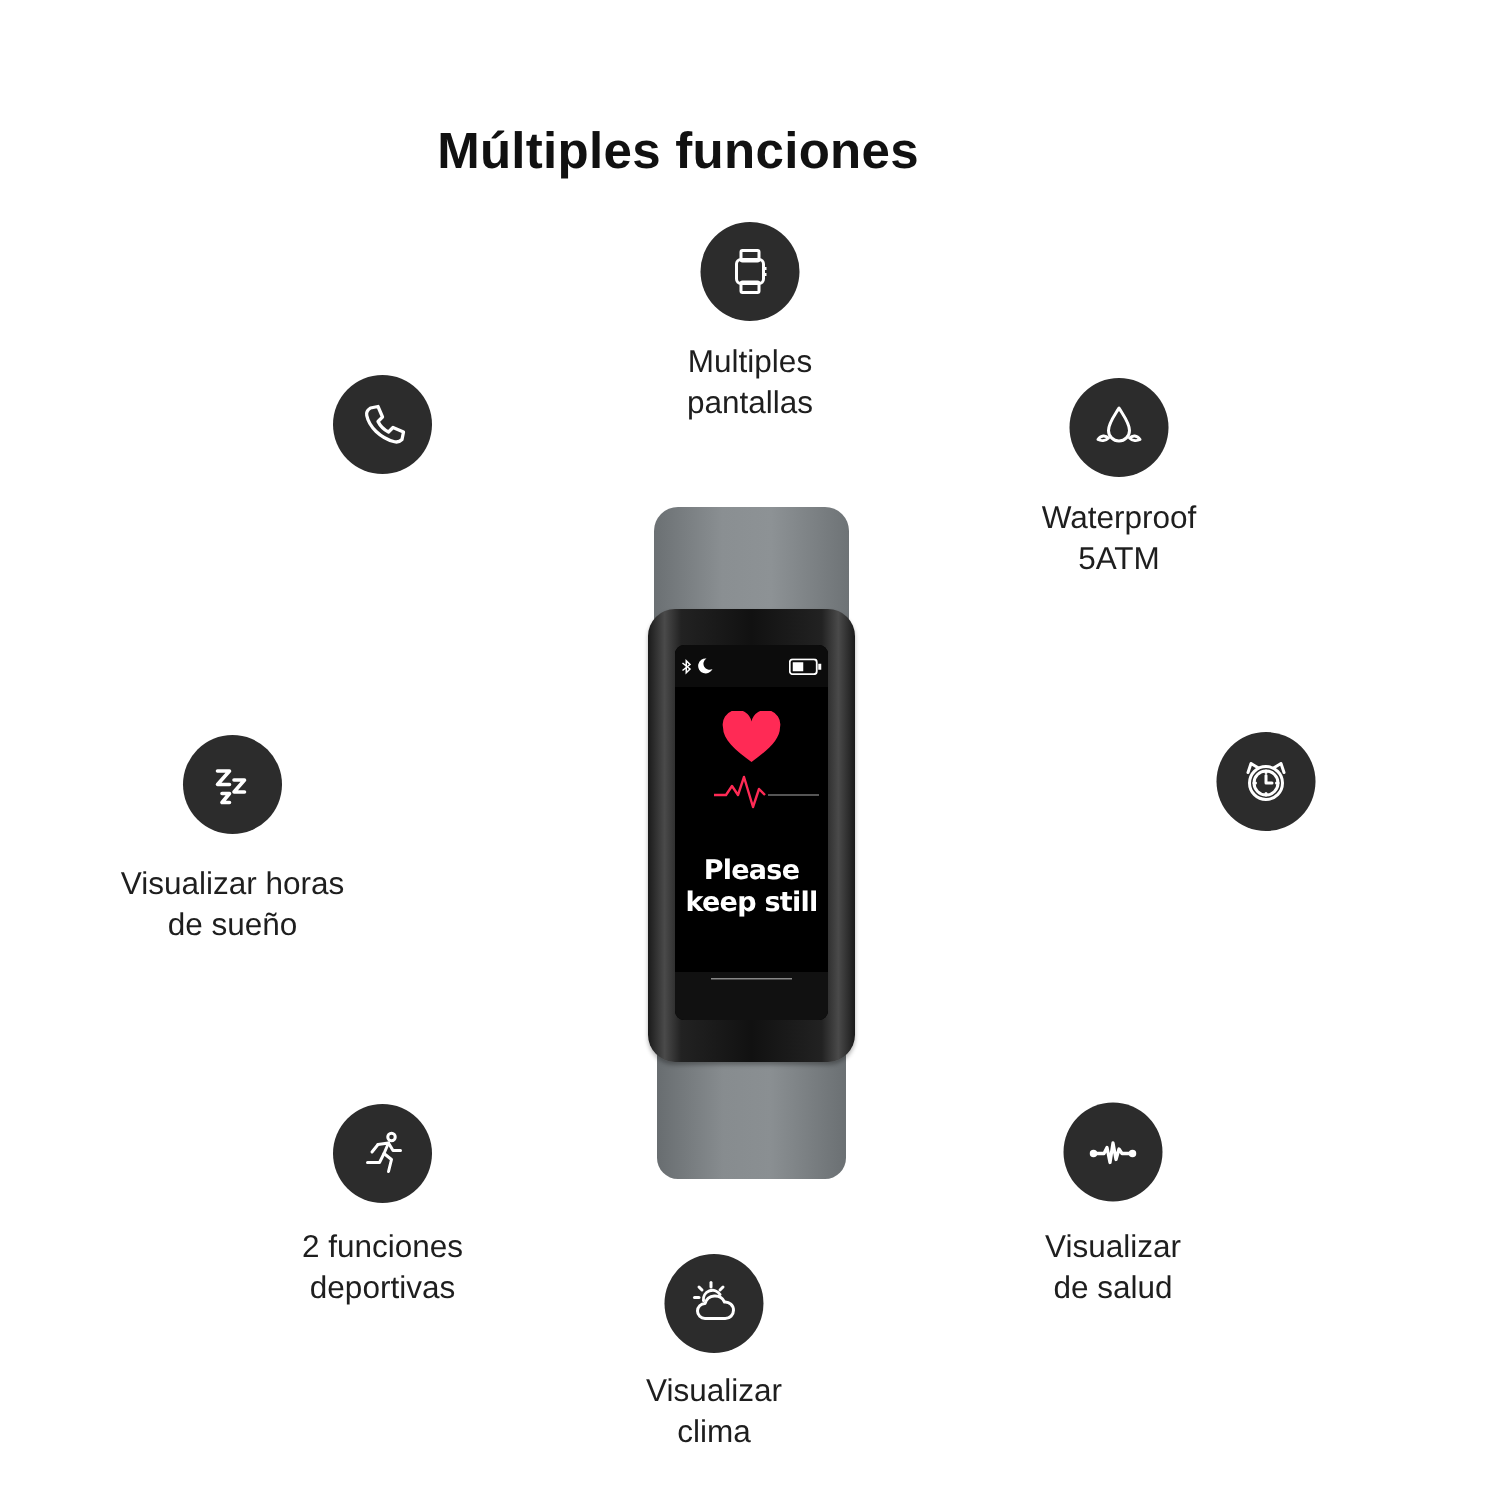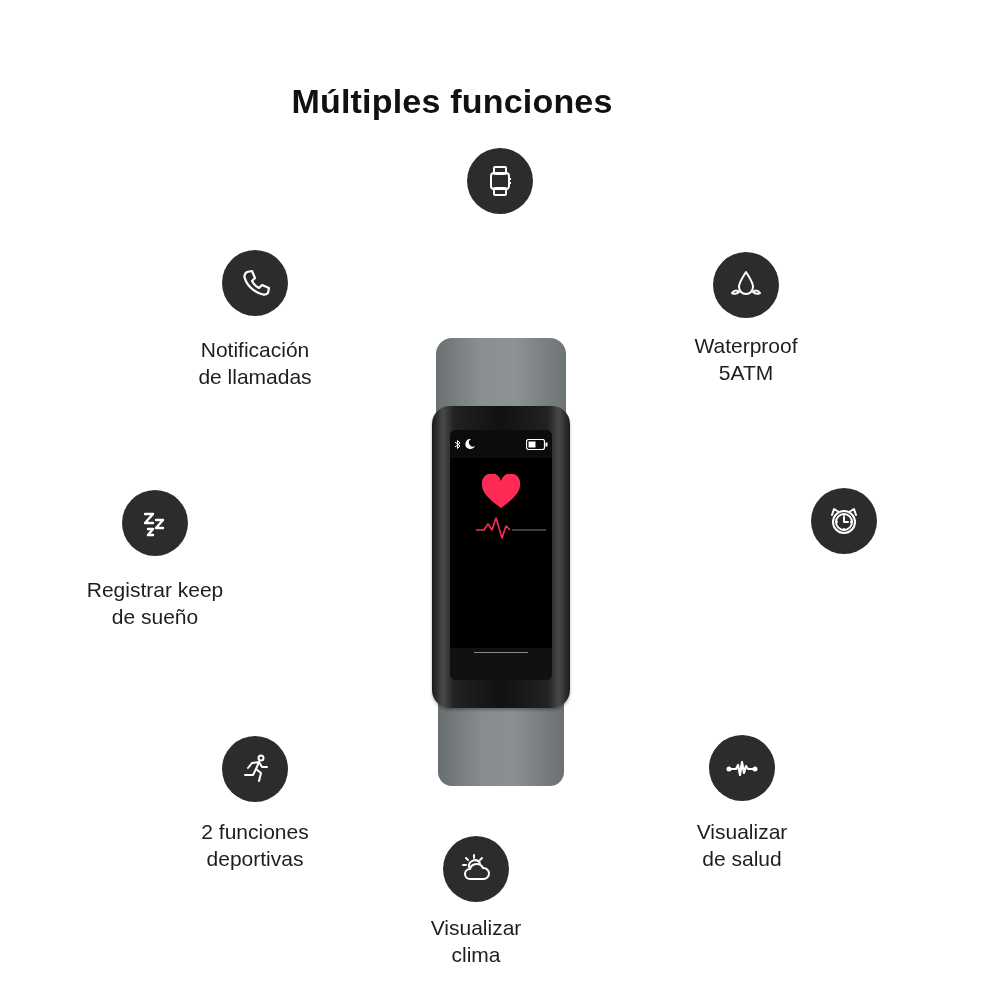--- a/index.html
+++ b/index.html
@@ -72,30 +72,30 @@
 <div class="feature" style="left:380px; top:148px;">
   <div class="icon-circle">
     <svg viewBox="0 0 40 40" fill="none" stroke="#fff" stroke-width="2" stroke-linejoin="round">
       <rect x="14" y="6" width="12" height="7" rx="1"></rect>
       <rect x="14" y="27" width="12" height="7" rx="1"></rect>
       <rect x="11" y="12" width="18" height="16" rx="3"></rect>
       <line x1="29" y1="18" x2="31" y2="18"></line>
       <line x1="29" y1="22" x2="31" y2="22"></line>
     </svg>
   </div>
+  <div class="label" style="margin-top:14px;">Multiples
+pantallas</div>
 </div>
 
 <div class="feature" style="left:135px; top:250px;">
   <div class="icon-circle">
     <svg viewBox="0 0 40 40" fill="none" stroke="#fff" stroke-width="2.2" stroke-linejoin="round">
       <path d="M12 9 l5 -1 l3 7 l-3 3 c1.5 3 4 5.5 7 7 l3 -3 l7 3 l-1 5 c-1 1 -3 2 -5 1.5 C18.5 29 11 21.5 9.5 14 C9 12 10.5 10 12 9 z"></path>
     </svg>
   </div>
-  <div class="label" style="margin-top:20px;">Notificación
-de llamadas</div>
 </div>
 
 <div class="feature" style="left:626px; top:252px;">
   <div class="icon-circle">
     <svg viewBox="0 0 40 40" fill="none" stroke="#fff" stroke-width="2" stroke-linejoin="round">
       <path d="M20 7 C17 12 13 17 13 22 a7 7 0 0 0 14 0 C27 17 23 12 20 7 z"></path>
       <path d="M6 28 c2 -3 5 -3 7 -1 c-2 2 -5 2 -7 1 z"></path>
       <path d="M34 28 c-2 -3 -5 -3 -7 -1 c2 2 5 2 7 1 z"></path>
     </svg>
   </div>
@@ -104,21 +104,21 @@
 </div>
 
 <div class="feature" style="left:35px; top:490px;">
   <div class="icon-circle">
     <svg viewBox="0 0 40 40" fill="none" stroke="#fff" stroke-width="2.4" stroke-linejoin="round" stroke-linecap="round">
       <path d="M10 11 h8 l-8 9 h8"></path>
       <path d="M21 17 h7 l-7 8 h7"></path>
       <path d="M13 26 h5 l-5 6 h5"></path>
     </svg>
   </div>
-  <div class="label" style="margin-top:20px;">Registrar keep
+  <div class="label" style="margin-top:20px;">Visualizar horas
 de sueño</div>
 </div>
 
 <div class="feature" style="left:724px; top:488px;">
   <div class="icon-circle">
     <svg viewBox="0 0 40 40" fill="none" stroke="#fff" stroke-width="2" stroke-linejoin="round" stroke-linecap="round">
       <path d="M8 14 l2 -6 l5 3"></path>
       <path d="M32 14 l-2 -6 l-5 3"></path>
       <circle cx="20" cy="21" r="11"></circle>
       <circle cx="20" cy="21" r="8"></circle>
@@ -192,18 +192,20 @@
           <rect x="19.5" y="3.5" width="2" height="4" fill="#fff"></rect>
         </svg>
       </div>
       <svg class="heart" width="42" height="36" viewBox="0 0 42 36">
         <path d="M21 34 C10 26 2 19 2 11 A9 9 0 0 1 21 7 A9 9 0 0 1 40 11 C40 19 32 26 21 34 z" fill="#ff2a55"></path>
       </svg>
       <svg class="ecg" width="76" height="24" viewBox="0 0 76 24">
         <path d="M2 14 h8 l4 -6 l4 6 l4 -12 l6 20 l4 -12 l4 4" fill="none" stroke="#ff2a55" stroke-width="1.6" stroke-linejoin="round"></path>
         <line x1="38" y1="14" x2="72" y2="14" stroke="#555" stroke-width="1.4"></line>
       </svg>
+      <div class="screen-text">Please
+keep still</div>
       <div class="screen-bottom">
         <div class="screen-bottom-line"></div>
       </div>
     </div>
   </div>
 </div>
 
 </body></html>

